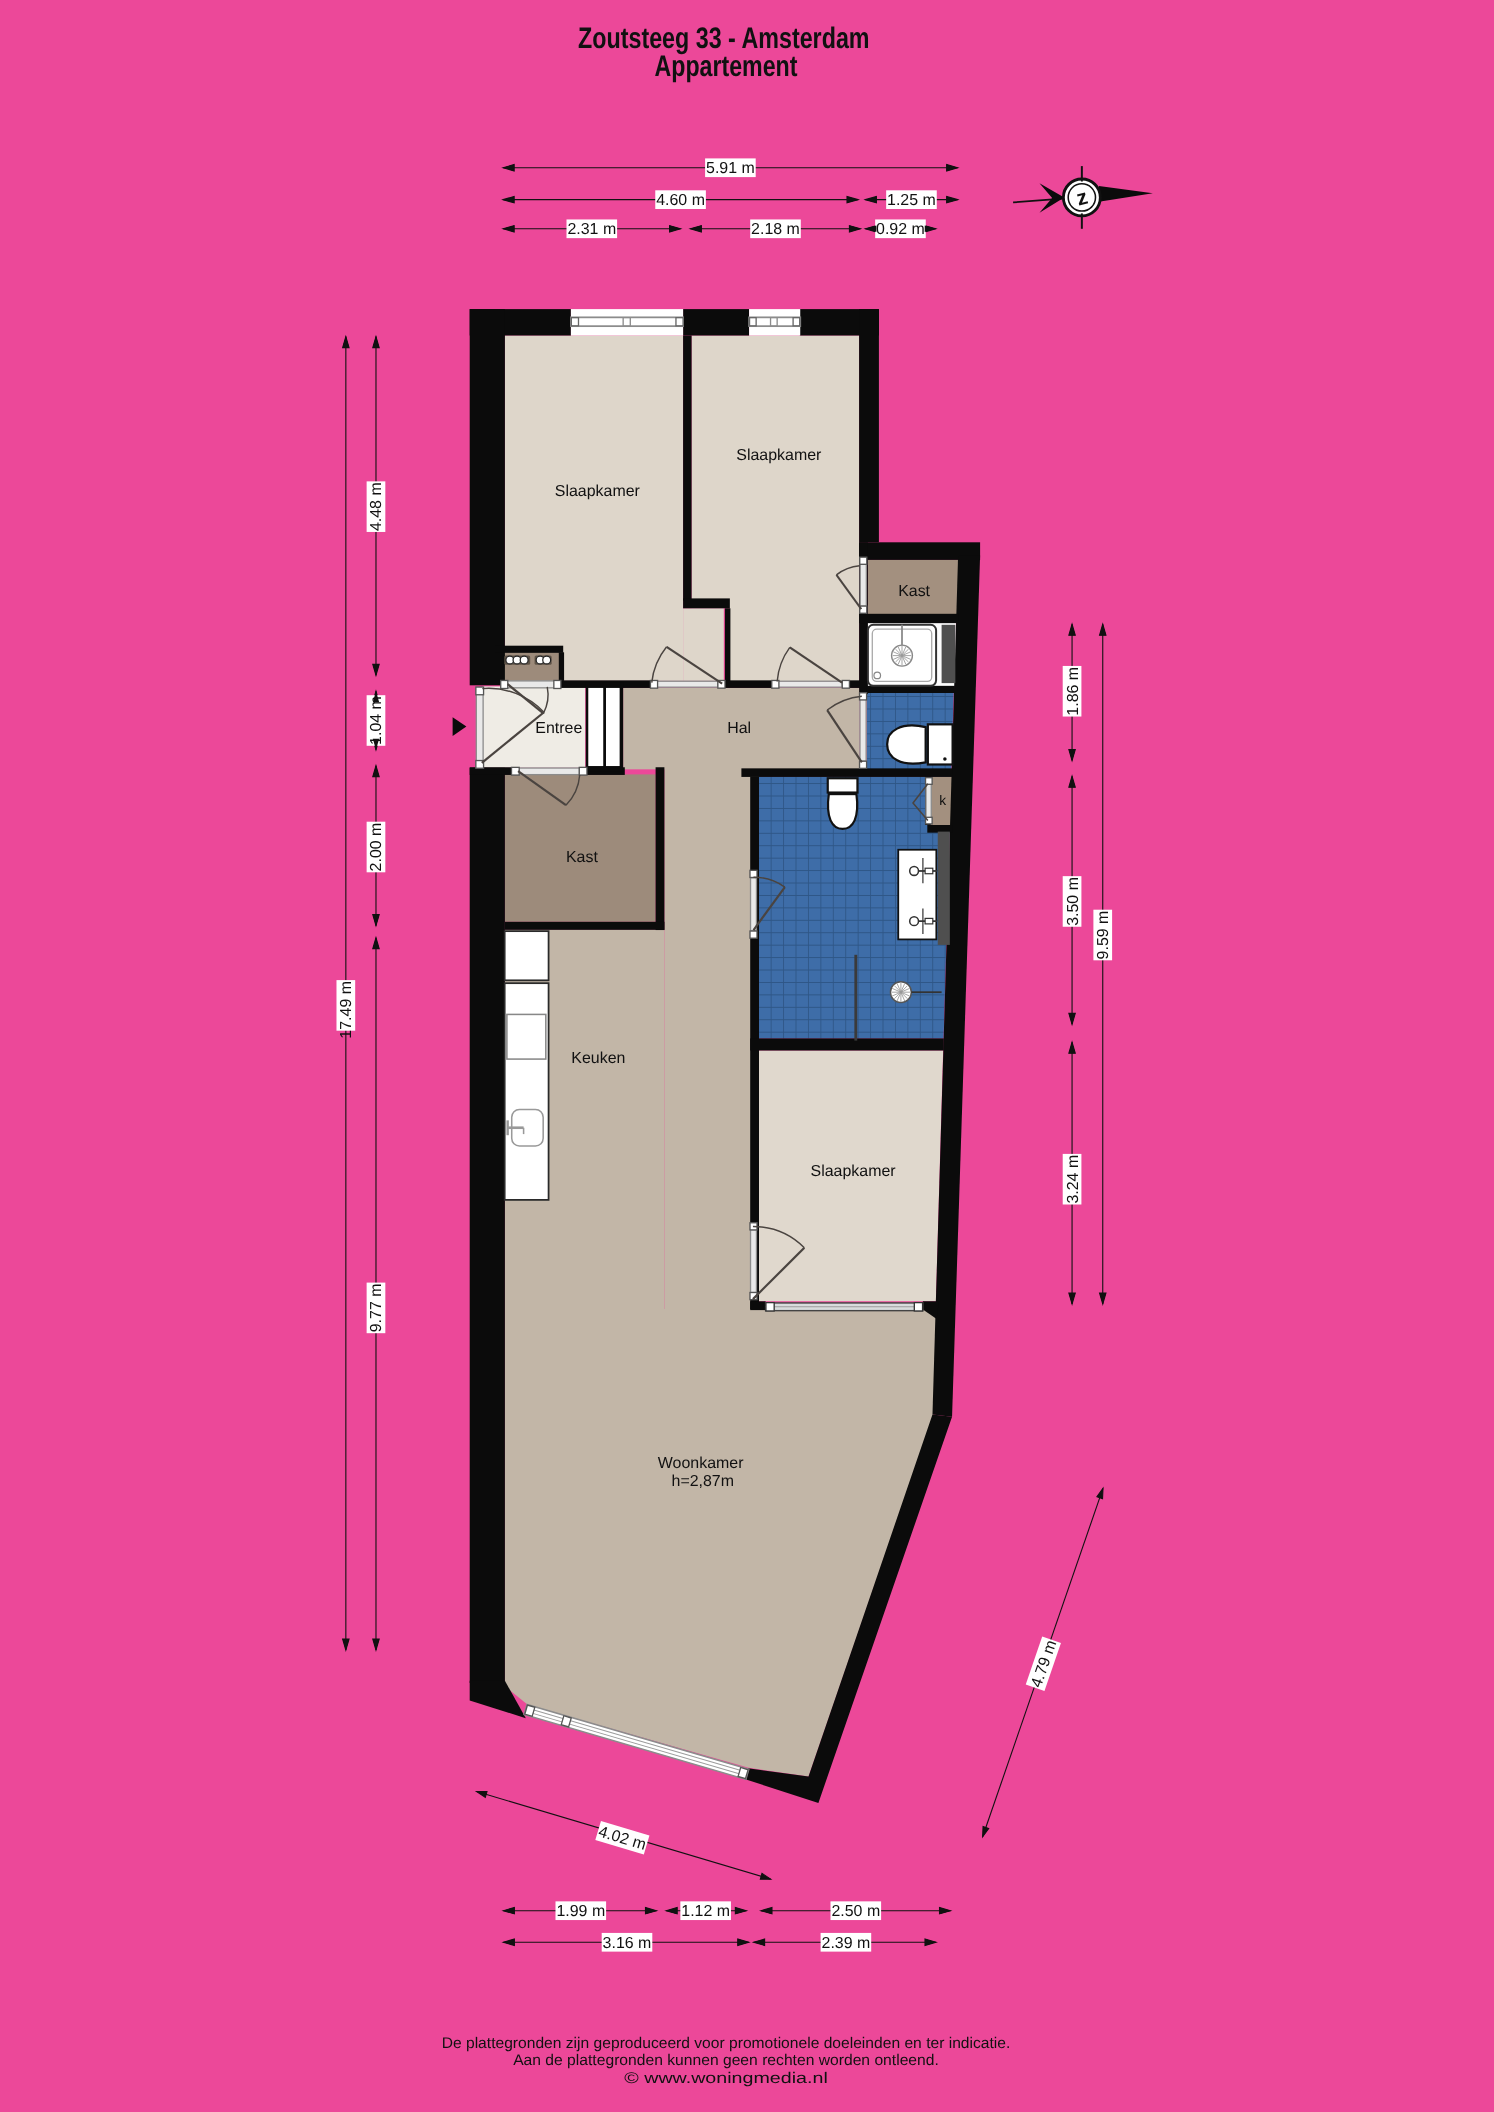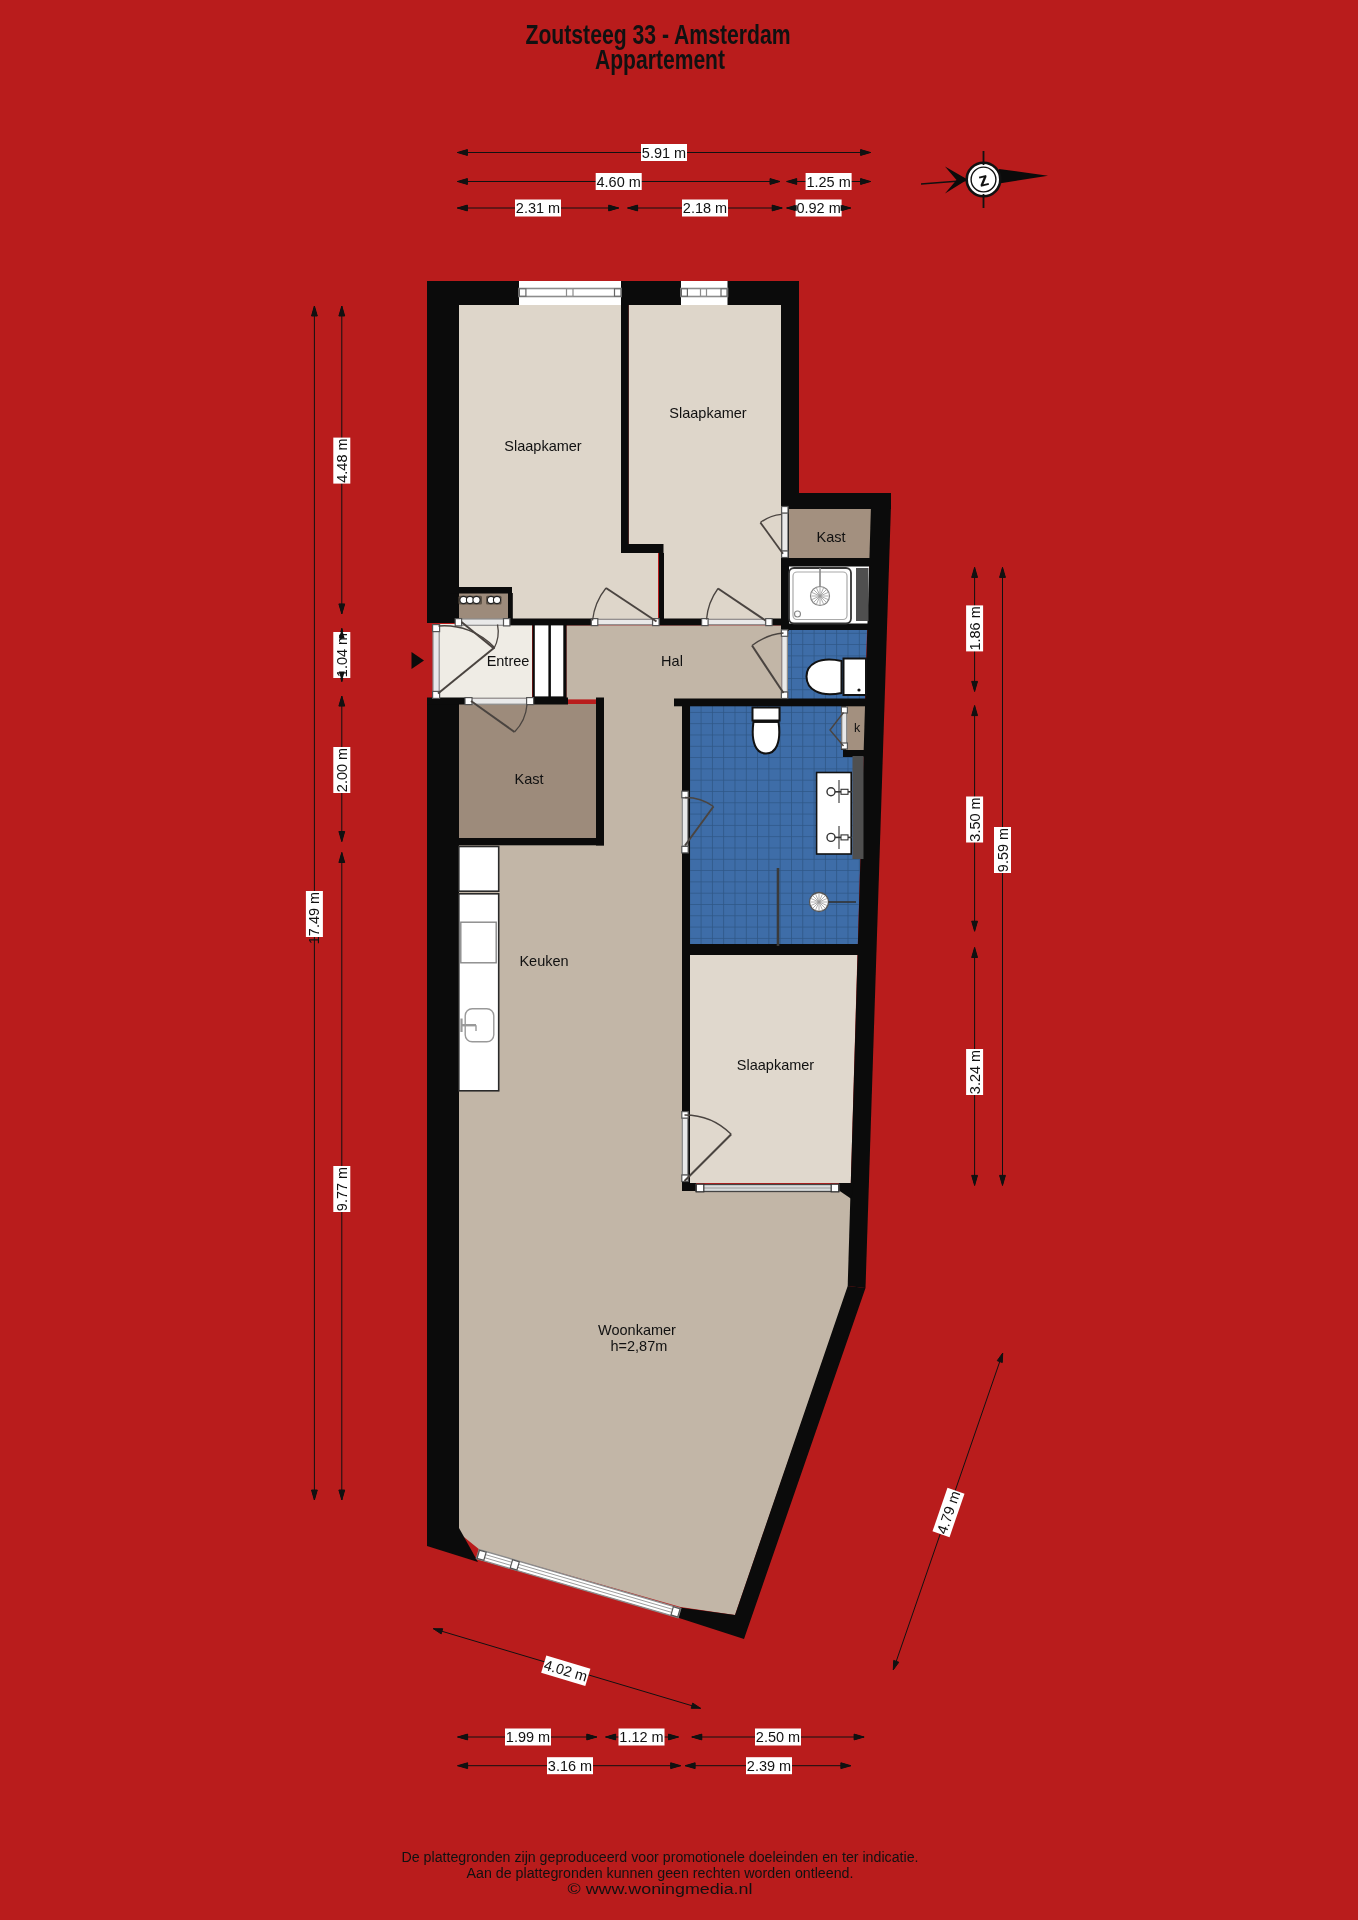--- a/index.html
+++ b/index.html
@@ -1,16 +1,16 @@
 <!DOCTYPE html>
 <html><head>
 <meta charset="utf-8">
 <style>
   html,body{margin:0;padding:0;background:#fff;}
-  .wrap{width:1358px;height:1920px;position:relative;background:#b91c1c;overflow:hidden;}
+  .wrap{width:1358px;height:1920px;position:relative;background:#ec4899;overflow:hidden;}
   text{font-family:"Liberation Sans",sans-serif;fill:#111;}
   .ttl{font-size:27px;font-weight:bold;}
   .dim{font-size:14.5px;}
   .room{font-size:14.5px;}
   .ftr{font-size:14px;}
 </style>
 </head>
 <body>
 <div class="wrap">
 <svg width="1358" height="1920" viewBox="0 0 1358 1920" xmlns="http://www.w3.org/2000/svg">

